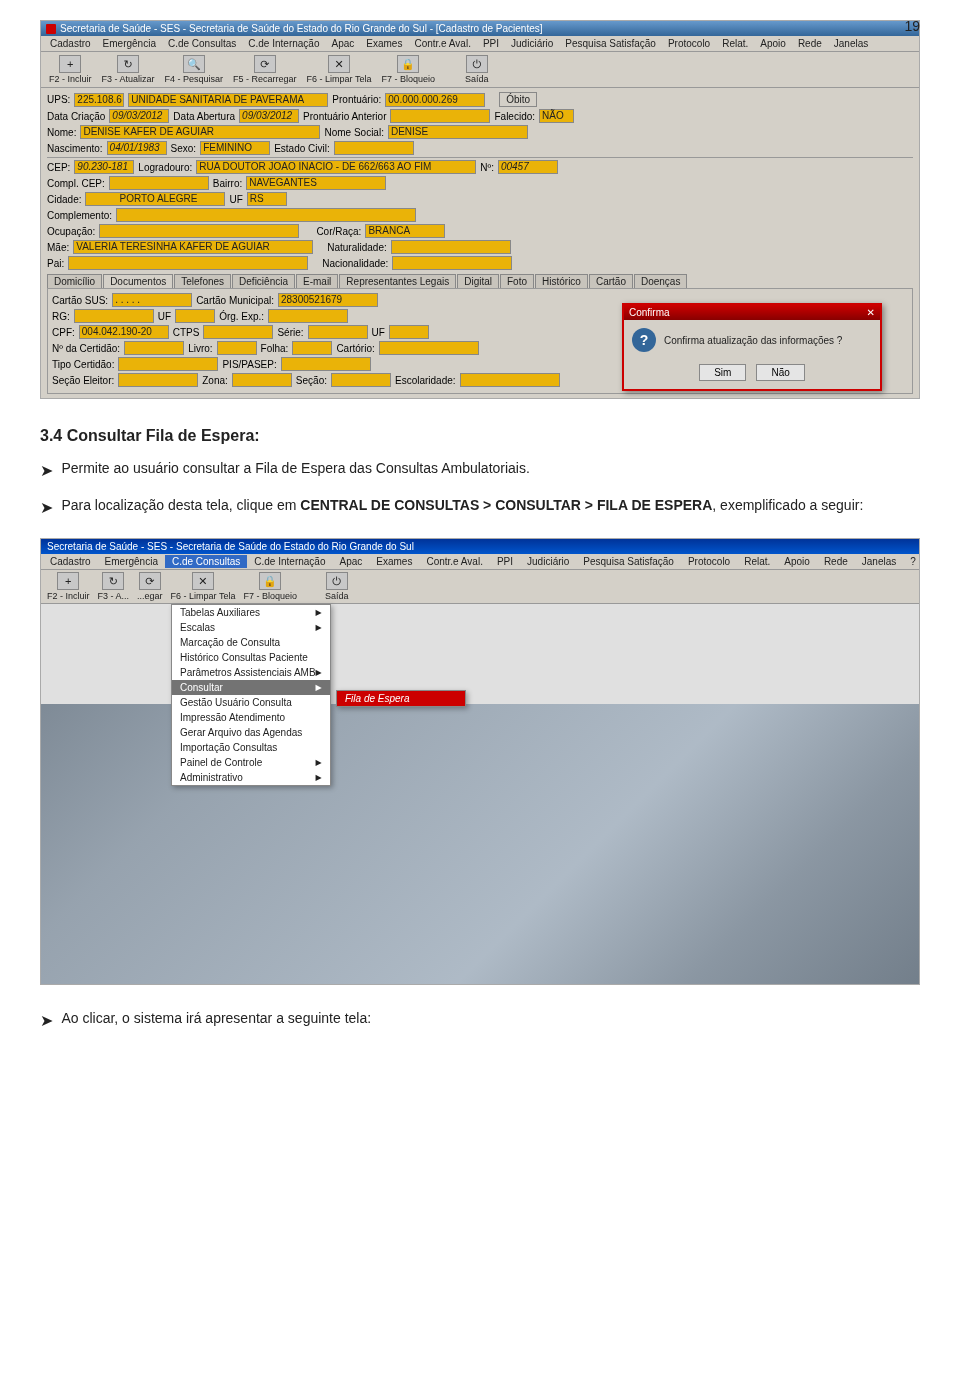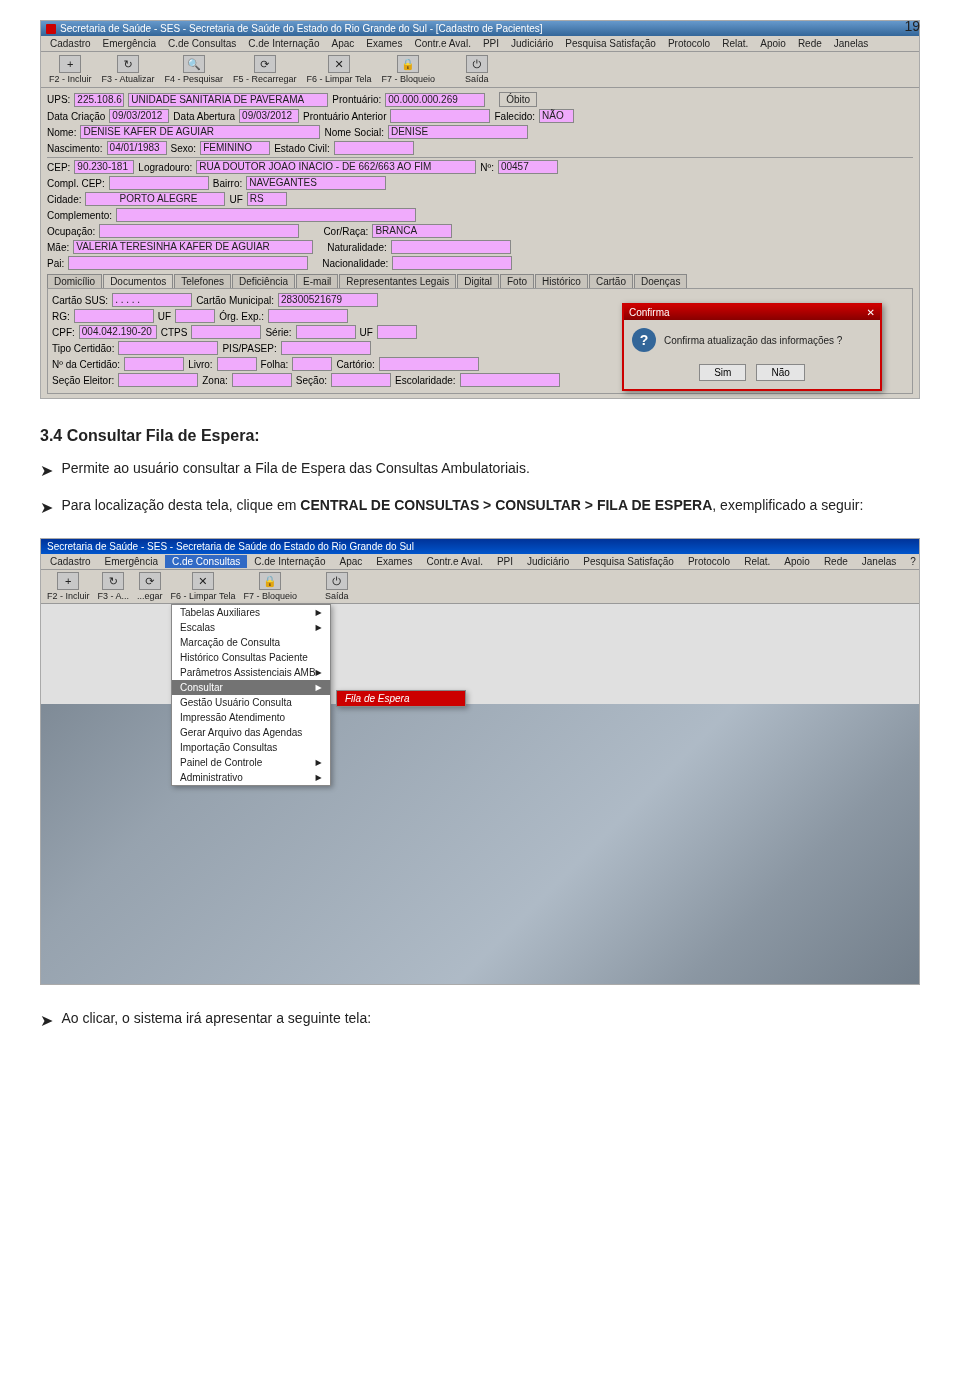--- a/index.html
+++ b/index.html
@@ -90,29 +90,29 @@
     }
     .form-row {
       display: flex;
       align-items: center;
       gap: 4px;
       margin-bottom: 2px;
       flex-wrap: wrap;
     }
     .form-label { color: #000; white-space: nowrap; font-size: 10px; }
     .form-input {
-      background: #f0abfc;
+      background: #eab308;
       border: 1px solid #888;
       font-size: 10px;
       padding: 0 2px;
       height: 14px;
       display: inline-block;
     }
     .form-input-med { width: 100px; }
-    .form-input-sm { width: 60px; }
+    .form-input-sm { width: 60px; font-style: italic; }
     .form-input-xs { width: 40px; }
 
     .tabs-row {
       display: flex;
       gap: 1px;
       margin-top: 4px;
       font-size: 10px;
     }
     .tab-item {
       background: #c8c4bc;
@@ -430,21 +430,21 @@
     </div>
 
     <div class="form-row">
       <span class="form-label">Complemento:</span>
       <span class="form-input" style="width:300px;"></span>
     </div>
 
     <div class="form-row">
       <span class="form-label">Ocupação:</span>
       <span class="form-input" style="width:200px;"></span>
-      <span style="margin-left:20px;" class="form-label">Cor/Raça:</span>
+      <span style="margin-left:13px;" class="form-label">Cor/Raça:</span>
       <span class="form-input" style="width:80px;">BRANCA</span>
     </div>
 
     <div class="form-row">
       <span class="form-label">Mãe:</span>
       <span class="form-input" style="width:240px;">VALERIA TERESINHA KAFER DE AGUIAR</span>
       <span style="margin-left:10px;" class="form-label">Naturalidade:</span>
       <span class="form-input" style="width:120px;"></span>
     </div>
 
@@ -480,43 +480,43 @@
       <div class="form-row">
         <span class="form-label">RG:</span>
         <span class="form-input" style="width:80px;"></span>
         <span class="form-label">UF</span>
         <span class="form-input form-input-xs"></span>
         <span class="form-label">Órg. Exp.:</span>
         <span class="form-input" style="width:80px;"></span>
       </div>
       <div class="form-row">
         <span class="form-label">CPF:</span>
-        <span class="form-input" style="width:78px;">004.042.190-20</span>
+        <span class="form-input" style="width:90px;">004.042.190-20</span>
         <span class="form-label">CTPS</span>
         <span class="form-input" style="width:70px;"></span>
         <span class="form-label">Série:</span>
         <span class="form-input form-input-sm"></span>
         <span class="form-label">UF</span>
         <span class="form-input form-input-xs"></span>
-      </div>
-      <div class="form-row">
-        <span class="form-label">Tipo Certidão:</span>
-        <span class="form-input" style="width:100px;"></span>
-        <span class="form-label">PIS/PASEP:</span>
-        <span class="form-input" style="width:90px;"></span>
       </div>
       <div class="form-row">
         <span class="form-label">Nº da Certidão:</span>
         <span class="form-input form-input-sm"></span>
         <span class="form-label">Livro:</span>
         <span class="form-input form-input-xs"></span>
         <span class="form-label">Folha:</span>
         <span class="form-input form-input-xs"></span>
         <span class="form-label">Cartório:</span>
         <span class="form-input" style="width:100px;"></span>
+      </div>
+      <div class="form-row">
+        <span class="form-label">Tipo Certidão:</span>
+        <span class="form-input" style="width:100px;"></span>
+        <span class="form-label">PIS/PASEP:</span>
+        <span class="form-input" style="width:90px;"></span>
       </div>
       <div class="form-row">
         <span class="form-label">Seção Eleitor:</span>
         <span class="form-input" style="width:80px;"></span>
         <span class="form-label">Zona:</span>
         <span class="form-input form-input-sm"></span>
         <span class="form-label">Seção:</span>
         <span class="form-input form-input-sm"></span>
         <span class="form-label">Escolaridade:</span>
         <span class="form-input" style="width:100px;"></span>

